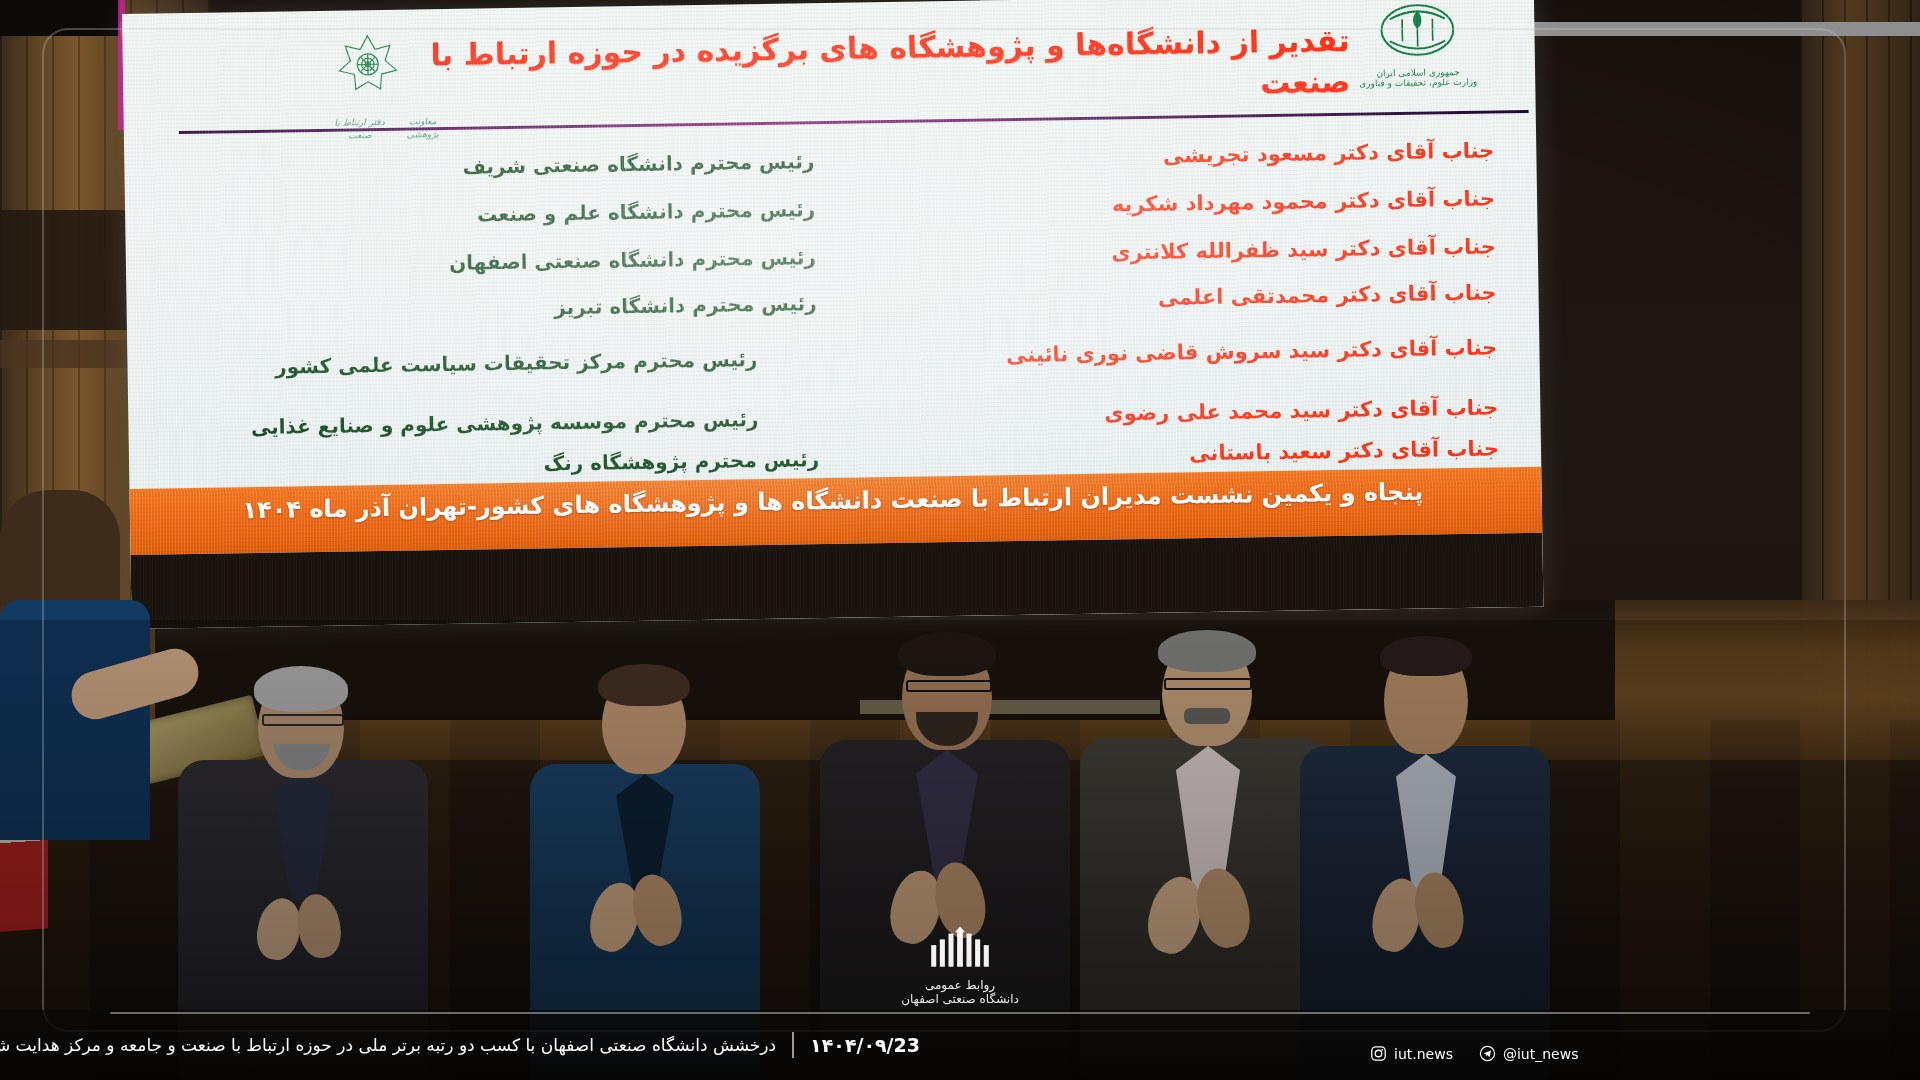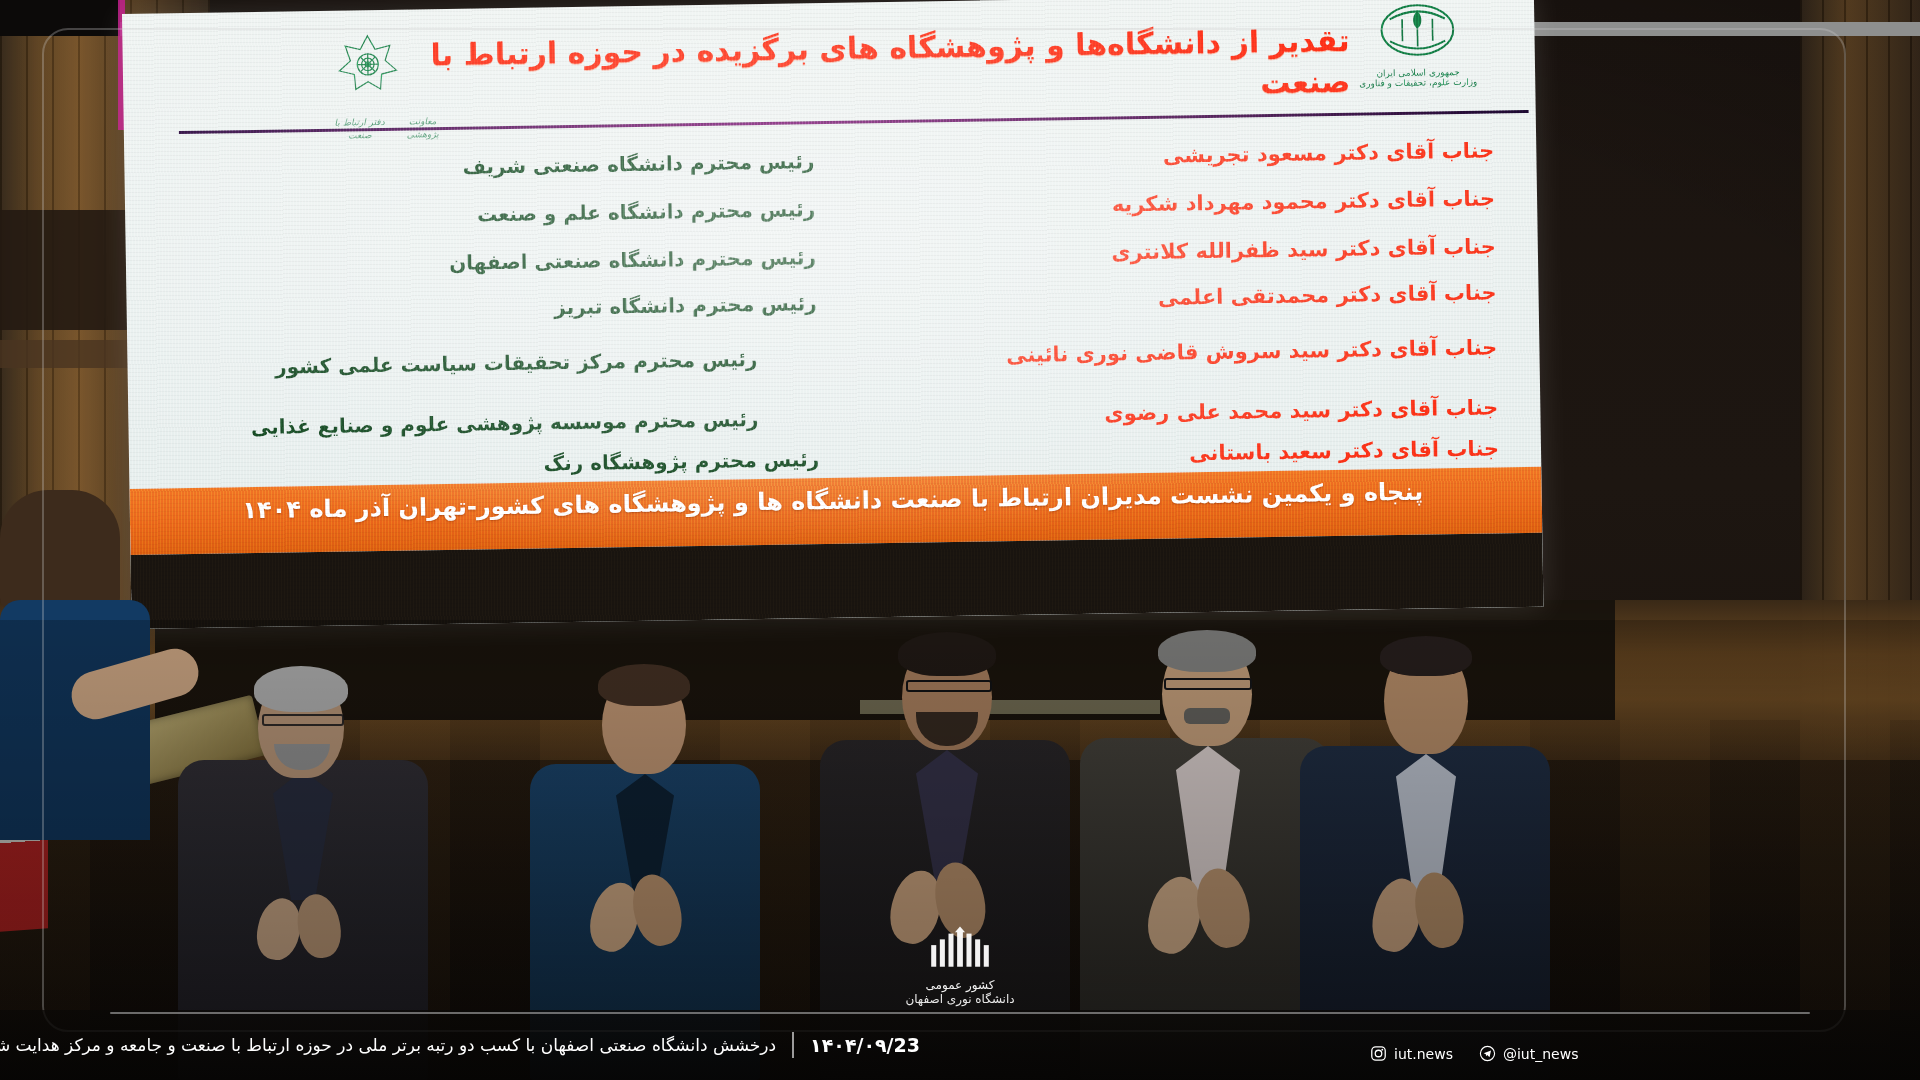--- a/index.html
+++ b/index.html
@@ -342,17 +342,17 @@
         <rect x="10" y="26" width="7" height="30"></rect>
         <rect x="22" y="18" width="7" height="38"></rect>
         <rect x="34" y="10" width="7" height="46"></rect>
         <rect x="46" y="6" width="8" height="50"></rect>
         <rect x="59" y="10" width="7" height="46"></rect>
         <rect x="71" y="18" width="7" height="38"></rect>
         <rect x="83" y="26" width="7" height="30"></rect>
         <path d="M50 0 l7 8 h-14 z"></path>
       </g>
     </svg>
-    <div class="l1">کشور عمومی</div>
-    <div class="l2">دانشگاه نوری اصفهان</div>
+    <div class="l1">روابط عمومی</div>
+    <div class="l2">دانشگاه صنعتی اصفهان</div>
   </div>
 
 </div>
 
 </body></html>

